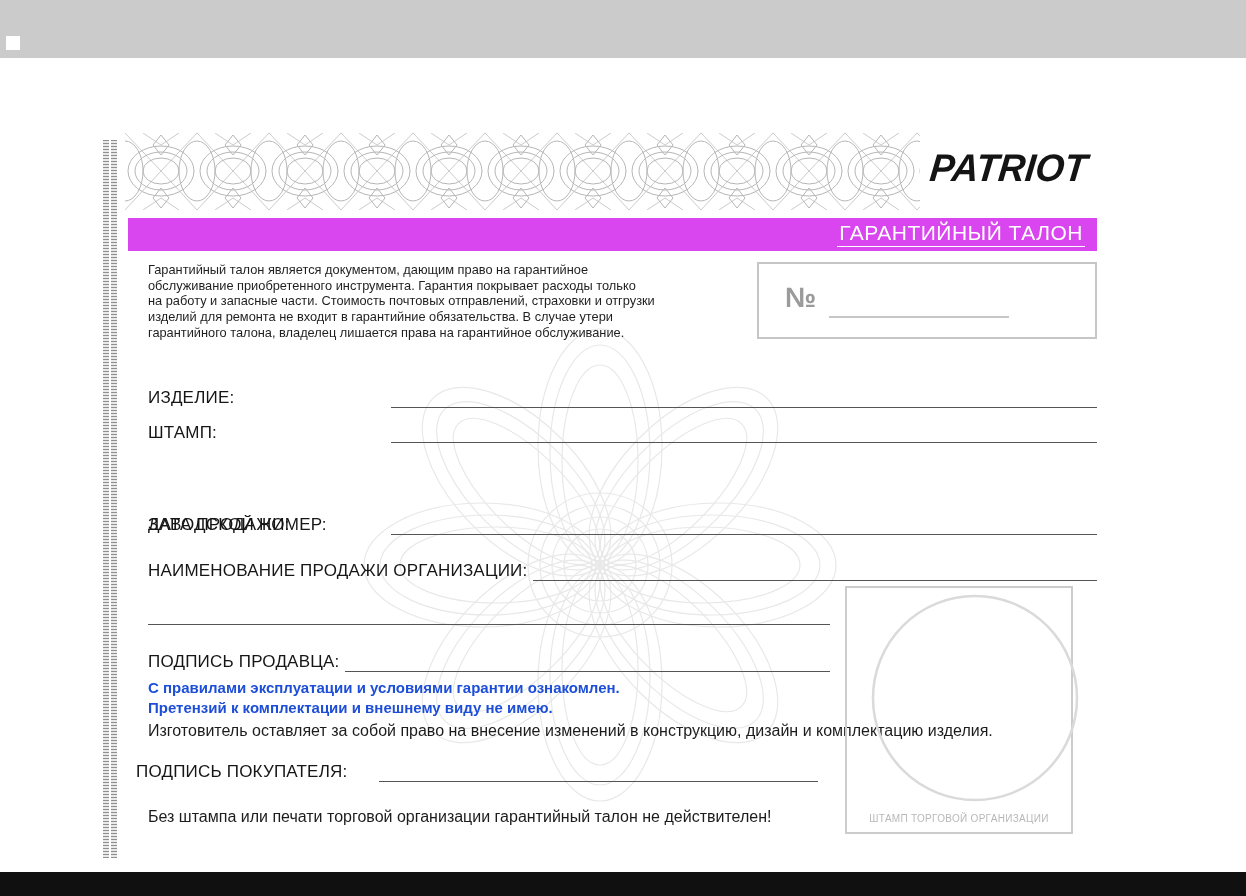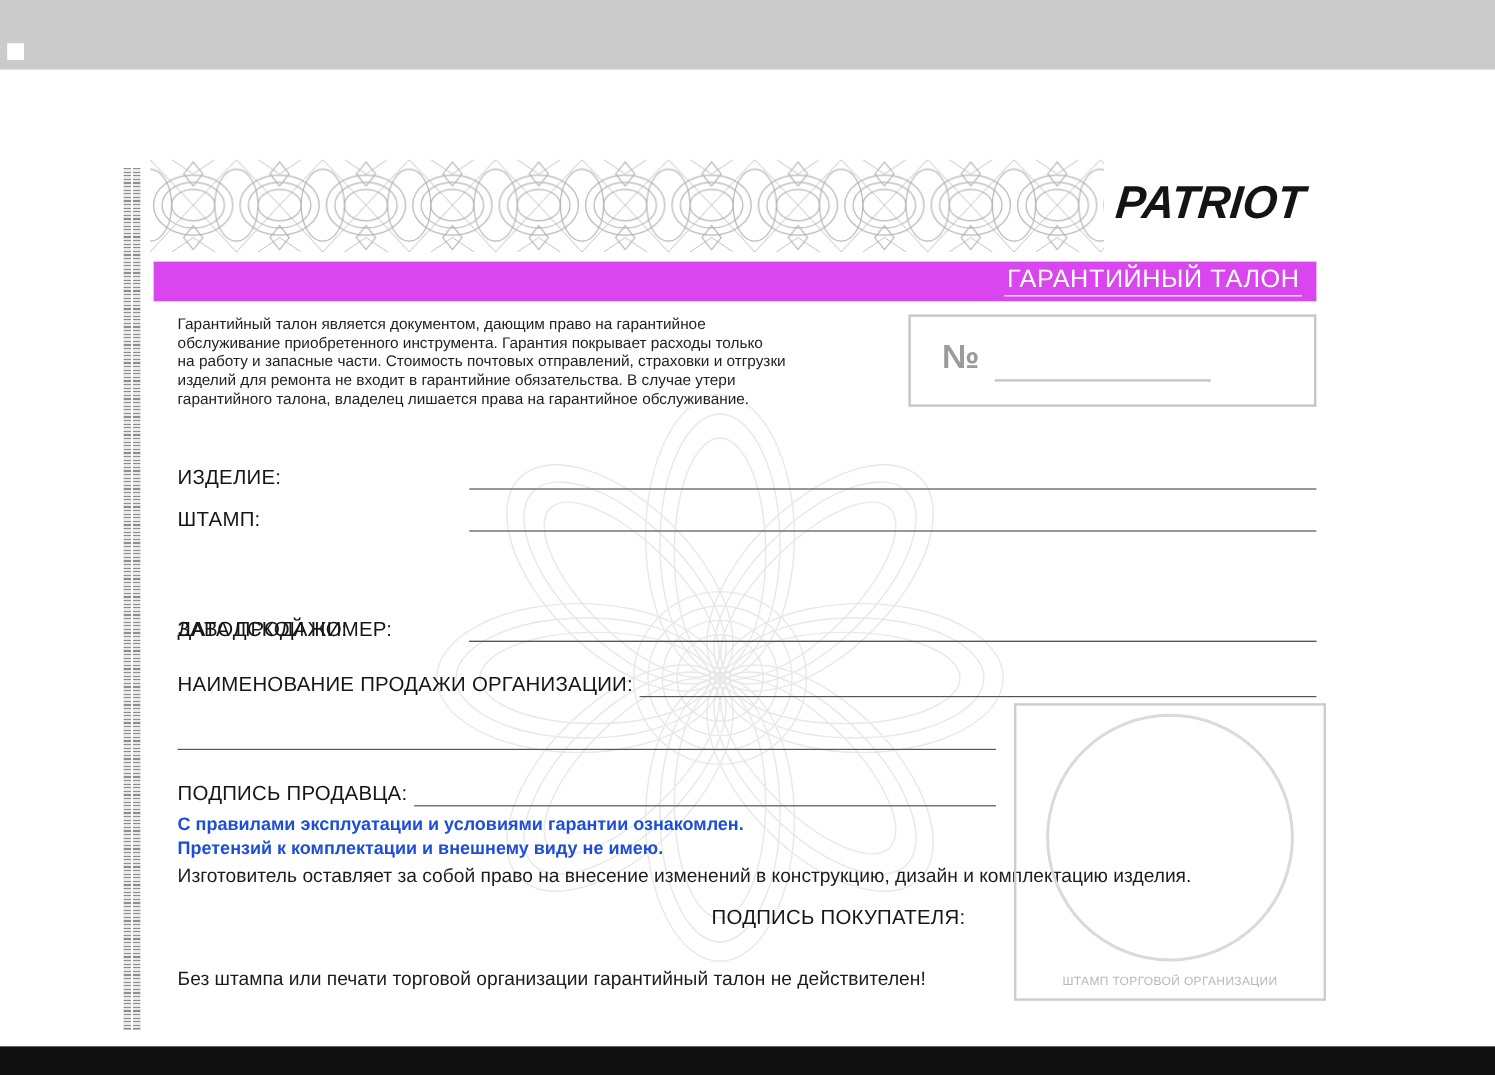--- a/index.html
+++ b/index.html
@@ -38,27 +38,27 @@
   .row .lbl-fixed{width:237px;flex:0 0 237px;}
   .row .line{flex:1;border-bottom:1px solid #555555;height:0;margin-left:6px;}
 
   .r-product{left:148px;top:370px;width:949px;margin-top:12px;}
   .r-model{left:148px;top:417px;width:949px;}
   .r-serial{left:148px;top:463px;width:949px;margin-top:46px;}
   .r-date{left:148px;top:509px;width:949px;}
   .r-org{left:148px;top:555px;width:949px;}
   .org-line2{position:absolute;left:148px;top:624px;width:682px;height:0;border-bottom:1px solid #555555;}
   .r-seller{left:148px;top:646px;width:682px;}
-  .r-buyer{left:148px;top:756px;width:682px;flex-direction:column;}
+  .r-buyer{left:136px;top:756px;width:682px;}
 
   .ack{position:absolute;left:148px;top:678px;font-size:15px;font-weight:bold;color:#1d4ed8;line-height:20px;}
   .mnote{position:absolute;left:148px;top:722px;font-size:16px;color:#1c1c1c;}
   .snote{position:absolute;left:148px;top:808px;font-size:16px;color:#1c1c1c;}
 
-  .stamp-box{position:absolute;left:845px;top:586px;width:260px;height:248px;
+  .stamp-box{position:absolute;left:845px;top:586px;width:228px;height:248px;
     border:2px solid #cccccc;box-sizing:border-box;}
   .stamp-box svg{position:absolute;left:0;top:0;}
   .stamp-label{position:absolute;left:0;right:0;bottom:8px;text-align:center;
     font-size:10px;color:#b8b8b8;letter-spacing:0.3px;}
 
   .watermark{position:absolute;left:358px;top:328px;width:484px;height:474px;z-index:0;}
   .content-layer{position:absolute;inset:0;z-index:1;}
 </style>
 </head>
 <body>

